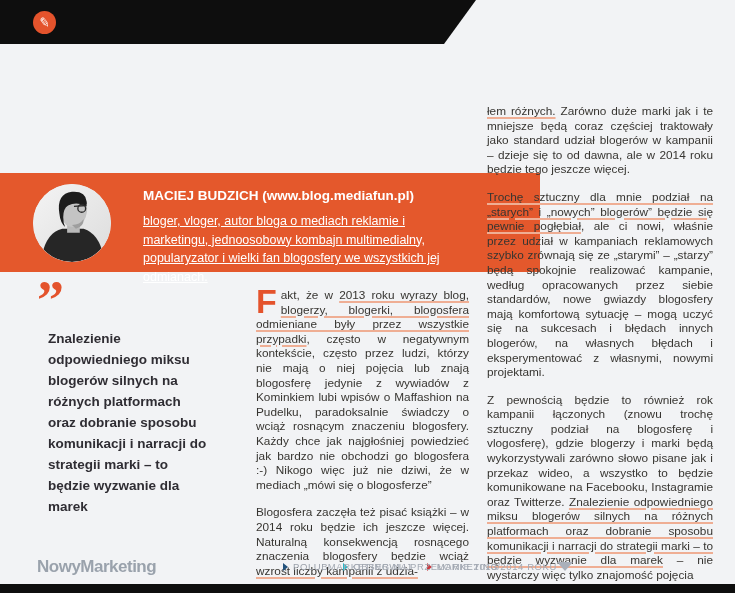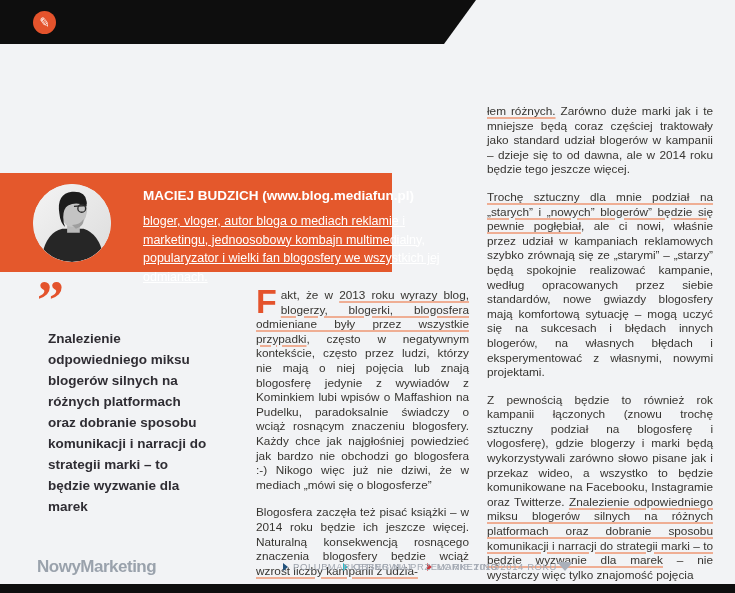--- a/index.html
+++ b/index.html
@@ -27,21 +27,21 @@
     color: #fff; font-size: 13px; line-height: 1;
   }
   .topbar-icon span { transform: rotate(8deg); }
   .topbar-title {
     color: #ffffff; font-size: 15px; font-weight: 700;
     letter-spacing: 1px; margin-left: 8px; white-space: nowrap;
   }
 
   
   .author-box {
-    position: absolute; left: 0; top: 173px; width: 392px; height: 99px;
+    position: absolute; left: 0; top: 173px; width: 540px; height: 99px;
     background: #e4582c;
   }
   .avatar {
     position: absolute; left: 33px; top: 11px; width: 78px; height: 78px;
     border-radius: 50%; overflow: hidden; background: #e9e9e9;
   }
   .avatar svg { display: block; width: 100%; height: 100%; }
   .author-text { position: absolute; left: 143px; top: 15px; width: 315px; color: #fff; }
   .author-name { font-size: 13.5px; font-weight: 700; margin-bottom: 9px; }
   .author-bio { font-size: 12.5px; line-height: 18.5px; font-weight: 400; text-decoration: underline; }

